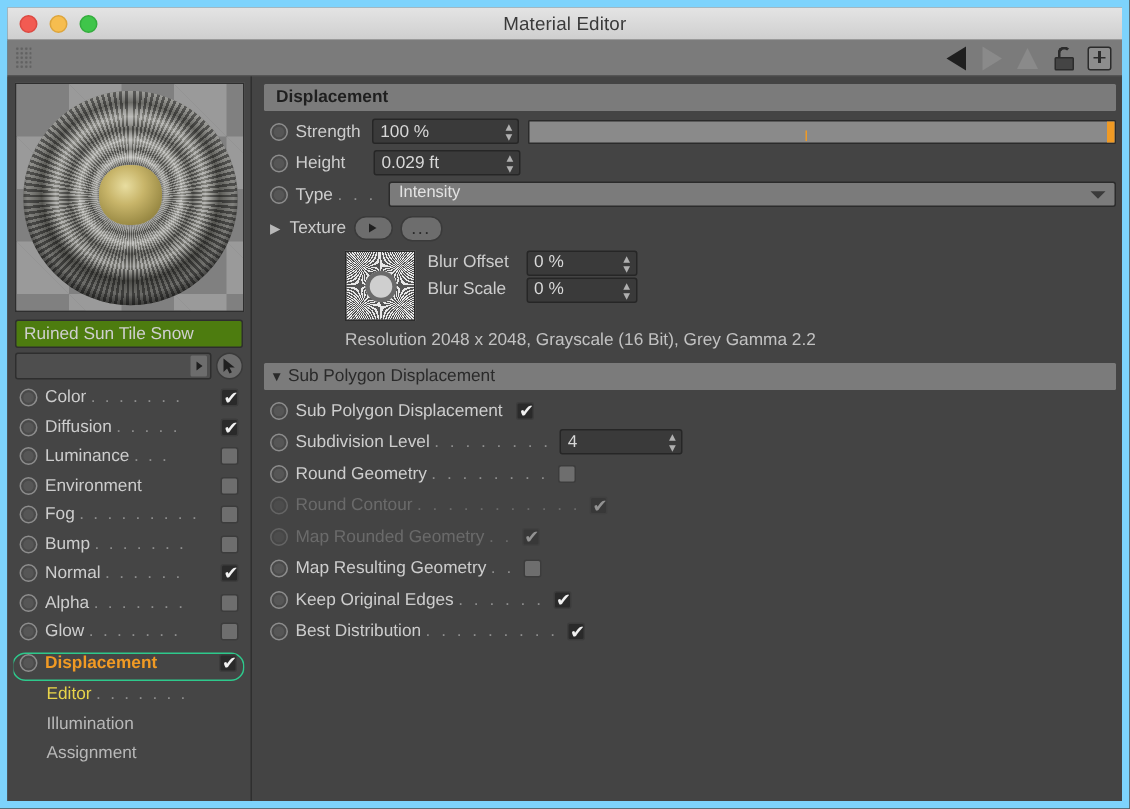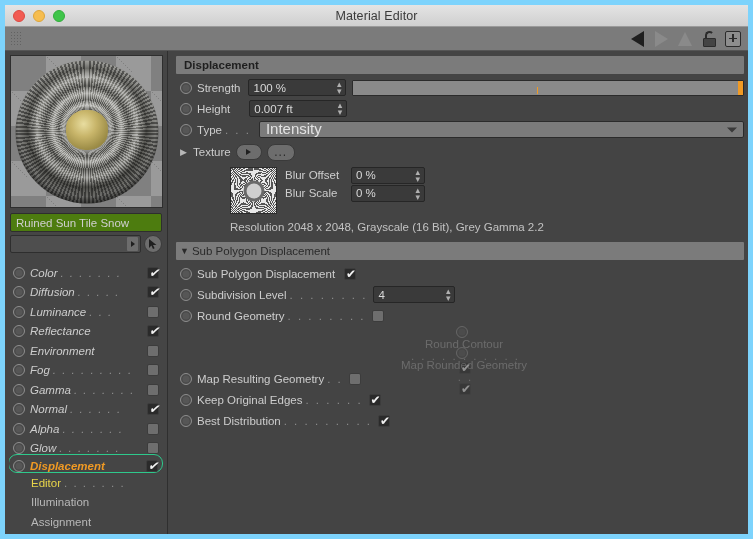--- a/index.html
+++ b/index.html
@@ -157,22 +157,22 @@
   }
   .mini-arrow i { width:0;height:0;border-top:3px solid transparent;border-bottom:3px solid transparent;border-left:4px solid #1f1f1f; }
   .cursor-btn {
     width:18px;height:18px;border-radius:50%;
     background:#6d6d6d; border:1px solid #3a3a3a;
     display:flex;align-items:center;justify-content:center;
   }
 
   .chan-list { flex:1; overflow:hidden; padding-top:2px; }
   .chan {
-    height: 19.5px; display:flex; align-items:flex-end;
-    position: relative; padding-left: 4px; font-style: italic;
+    height: 19.5px; display:flex; align-items:flex-start;
+    position: relative; padding-left: 4px;
   }
   .radio {
     width:12px;height:12px;border-radius:50%;
     border:1.5px solid #8d8d8d; background:#565656;
     flex:0 0 12px; margin-right:5px;
     box-shadow: inset 0 0 0 1.5px #4a4a4a;
   }
   .chan-label {
     font-size:11.5px; color:#cdcdcd; white-space:nowrap;
   }
@@ -236,22 +236,22 @@
   }
   .slider .handle {
     position:absolute; right:0; top:0; bottom:0; width:5px; background:#f09a24;
   }
   .slider .tick {
     position:absolute; left:47%; top:6px; bottom:1px; width:1.5px; background:#f09a24;
   }
 
   .combo {
     height:17px; background:#7b7b7b; border:1px solid #2b2b2b;
-    border-radius:2px; display:flex; align-items:flex-end;
-    padding:0 6px; color:#e2e2e2; font-size:15px;
+    border-radius:2px; display:flex; align-items:flex-start;
+    padding:0 6px; color:#e2e2e2; font-size:11px;
     position:relative;
   }
   .combo .chev {
     position:absolute; right:6px; top:50%; transform:translateY(-50%);
     width:0;height:0;border-left:5px solid transparent;border-right:5px solid transparent;border-top:5px solid #3a3a3a;
   }
 
   
   .texrow { display:flex; align-items:center; height:24px; padding-left:12px; gap:5px; }
   .disc-arrow { font-size:9px; color:#b8b8b8; width:8px; }
@@ -284,21 +284,21 @@
     content:''; position:absolute; left:50%; top:50%;
     transform:translate(-50%,-50%);
     width:15px;height:15px;border-radius:50%;
     background:#cfcfcf; box-shadow: 0 0 0 3px #6a6a6a;
   }
   .sampgrid { display:flex; flex-direction:column; gap:2px; }
   .samprow { display:flex; align-items:center; height:16px; }
   .samplabel { font-size:11.5px; color:#cdcdcd; width:66px; }
   .restext { padding-left:62px; margin-top:7px; font-size:11.5px; color:#c2c2c2; }
 
-  .dim { opacity:.45;flex-direction:column; }
+  .dim { opacity:.45; }
   .dim .rlabel, .dim .rdots { color:#9a9a9a; }
 </style>
 </head>
 <body>
 
 <div class="window">
 
   <div class="titlebar">
     <div class="lights">
       <div class="light red"></div>
@@ -370,39 +370,33 @@
             <span class="cb on"></span>
           </div>
           <div class="chan">
             <span class="radio"></span>
             <span class="chan-label">Luminance</span>
             <span class="dots">. . .</span>
             <span class="cb"></span>
           </div>
           <div class="chan">
             <span class="radio"></span>
-            <span class="chan-label">Reflectance</span>
-            <span class="dots"></span>
-            <span class="cb on"></span>
-          </div>
-          <div class="chan">
-            <span class="radio"></span>
             <span class="chan-label">Environment</span>
             <span class="dots"></span>
             <span class="cb"></span>
           </div>
           <div class="chan">
             <span class="radio"></span>
             <span class="chan-label">Fog</span>
             <span class="dots">. . . . . . . . .</span>
             <span class="cb"></span>
           </div>
           <div class="chan">
             <span class="radio"></span>
-            <span class="chan-label">Gamma</span>
+            <span class="chan-label">Bump</span>
             <span class="dots">. . . . . . .</span>
             <span class="cb"></span>
           </div>
           <div class="chan">
             <span class="radio"></span>
             <span class="chan-label">Normal</span>
             <span class="dots">. . . . . .</span>
             <span class="cb on"></span>
           </div>
           <div class="chan">
@@ -452,21 +446,21 @@
         <div class="slider">
           <div class="tick"></div>
           <div class="handle"></div>
         </div>
       </div>
 
       <div class="row">
         <div class="radio"></div>
         <div class="rlabel">Height</div>
         <div class="numfield" style="width:98px;margin-left:19px;">
-          <span>0.007 ft</span>
+          <span>0.029 ft</span>
           <span class="stepper">▴<br>▾</span>
         </div>
       </div>
 
       <div class="row">
         <div class="radio"></div>
         <div class="rlabel">Type</div>
         <div class="rdots">. . .</div>
         <div class="combo" style="flex:1;margin-left:8px;margin-right:4px;">
           <span>Intensity</span>

